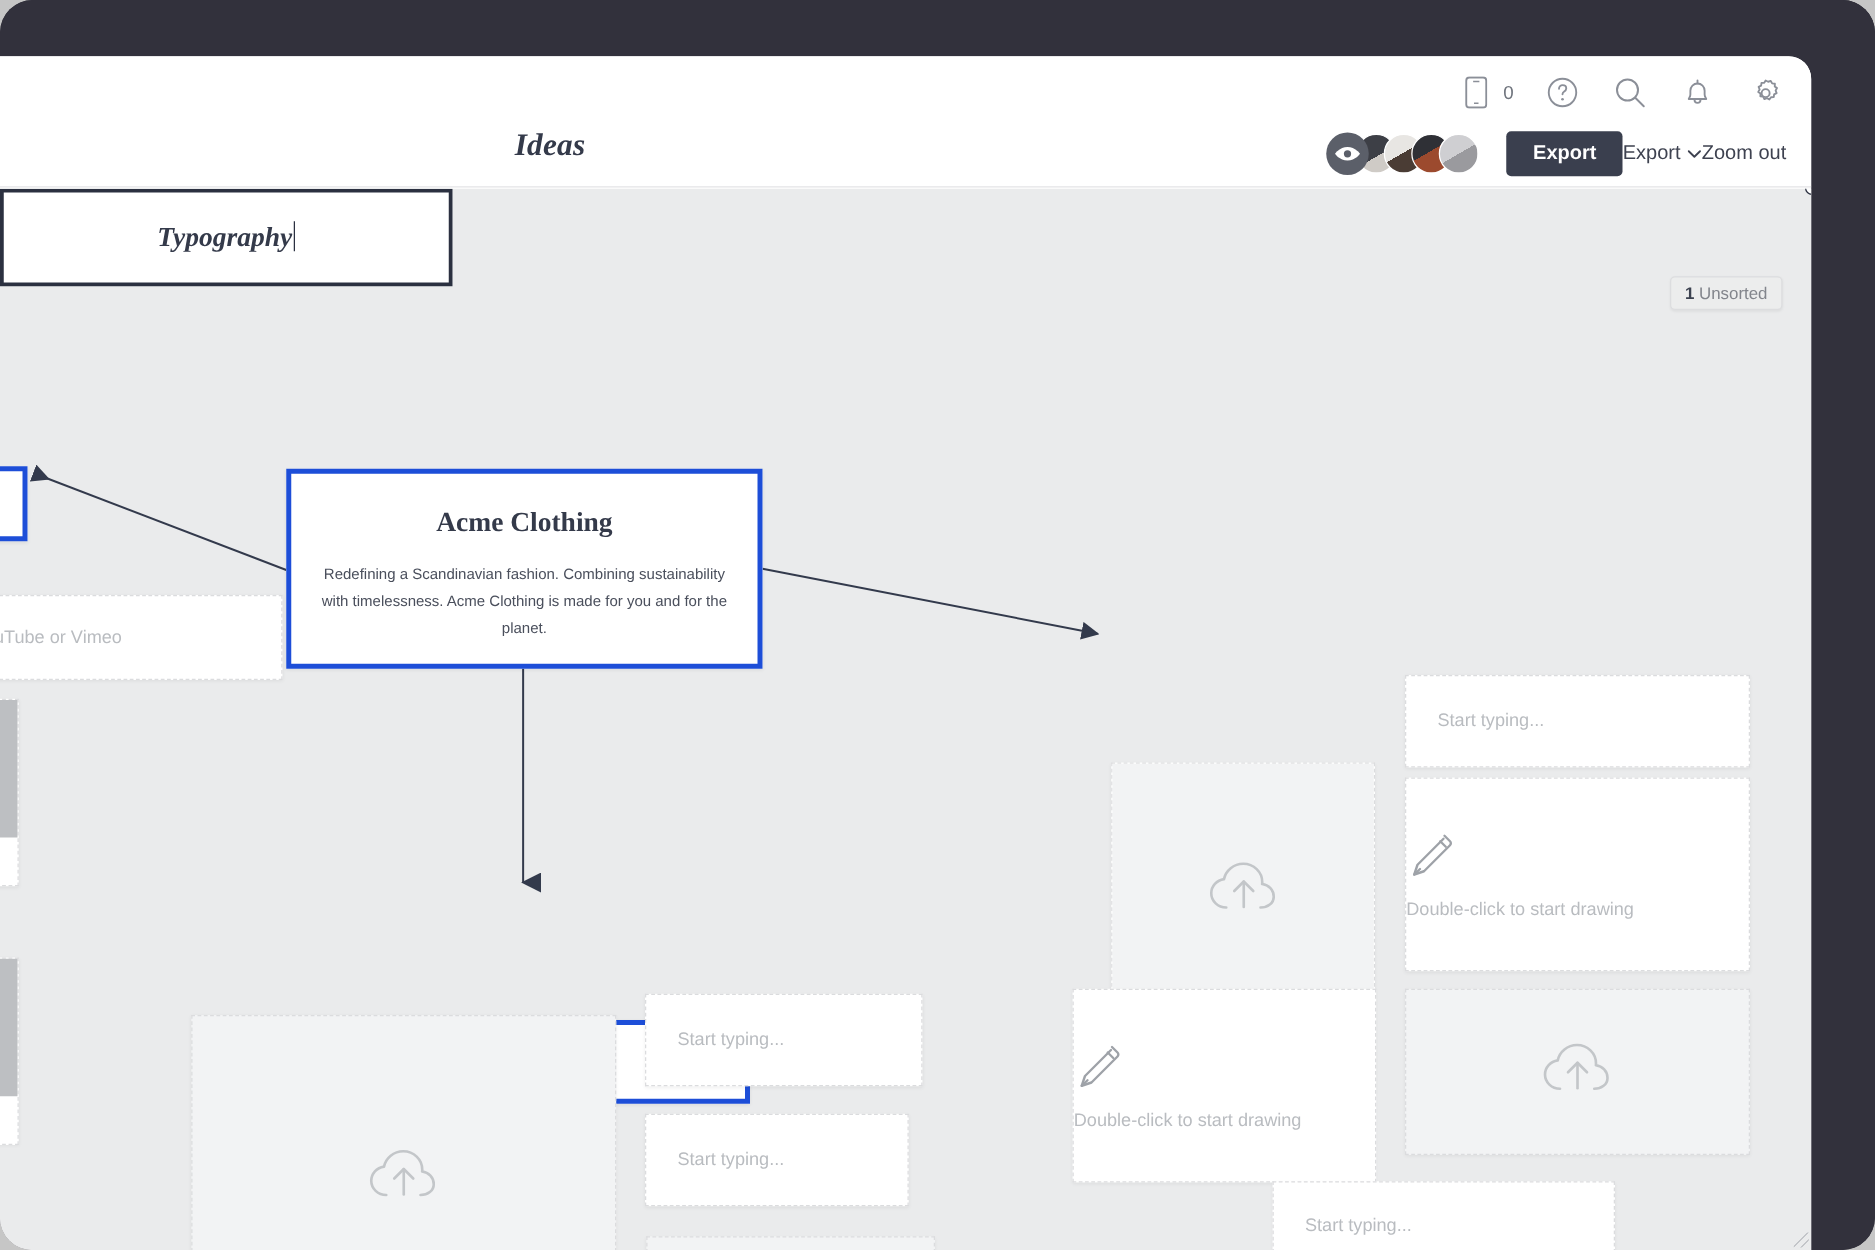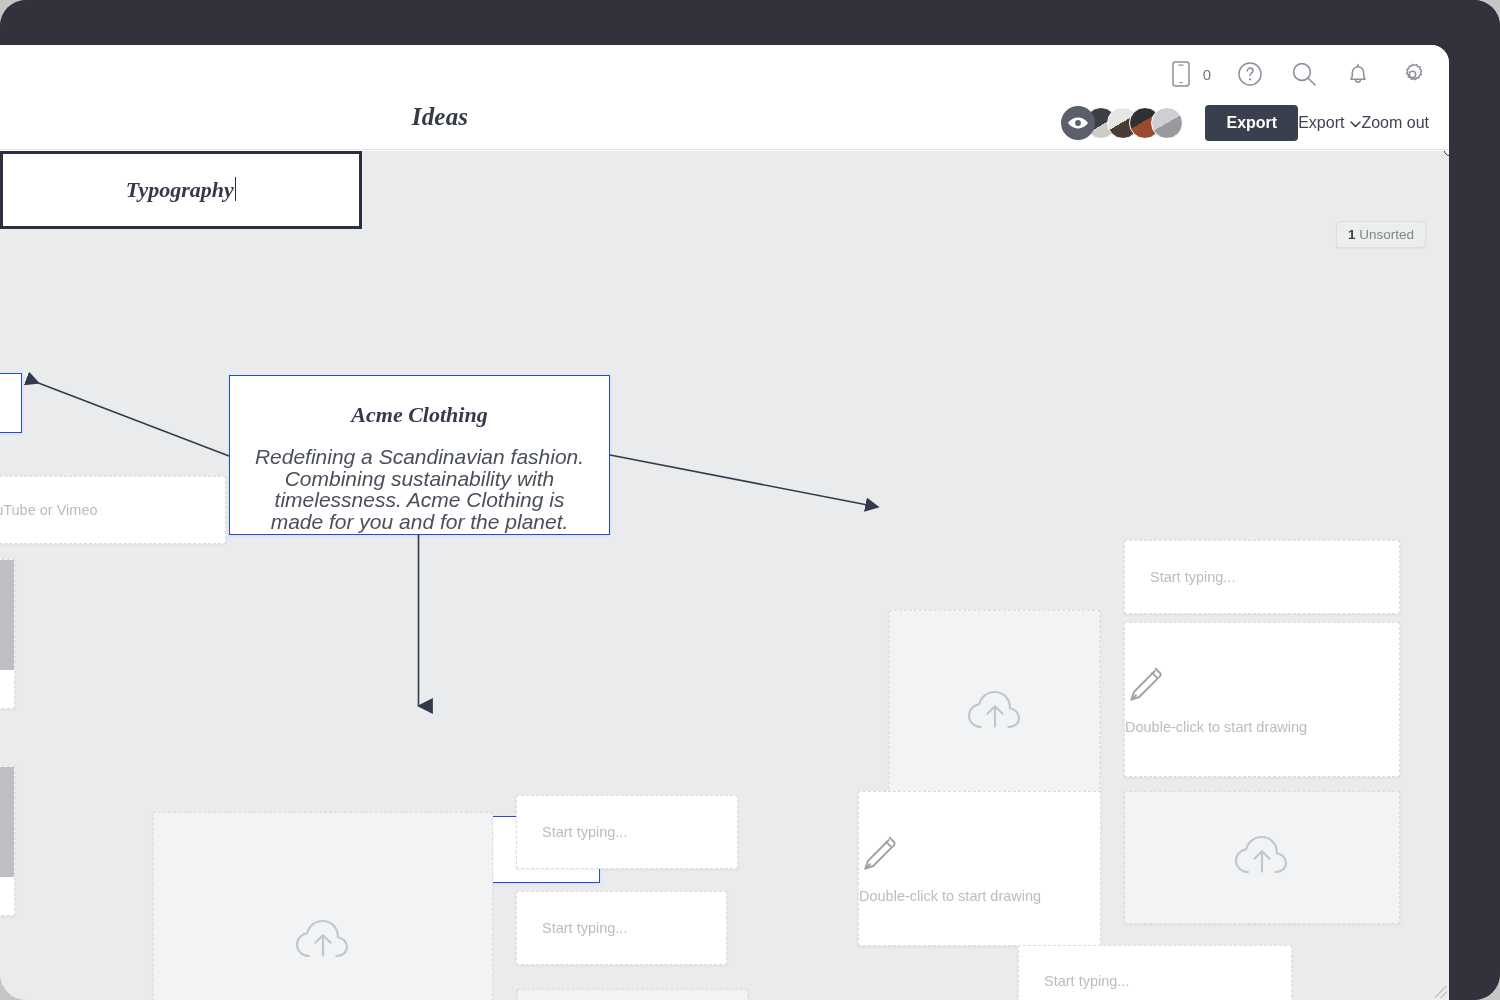--- a/index.html
+++ b/index.html
@@ -152,33 +152,32 @@
     font-size: 13.5px;
     color: #82858c;
     box-shadow: 0 1px 2px rgba(0,0,0,.05);
   }
   #unsorted-chip b { color: #3c4250; font-weight: bold; }
 
   
   .node {
     position: absolute;
     background: #ffffff;
-    border: 1px solid #1d4ed8;
+    border: 4px solid #1d4ed8;
     box-shadow: 0 1px 3px rgba(0,0,0,.07);
-    font-style: italic;
   }
   .node-title {
     font-family: "Liberation Serif", serif;
     font-weight: bold;
     font-size: 22px;
     color: #343a4a;
     text-align: center;
   }
   .node-body {
-    font-size: 21px;
+    font-size: 12px;
     line-height: 21.5px;
     color: #4a4f5c;
     text-align: center;
   }
 
   
   #node-acme {
     left: 229px; top: 224px;
     width: 381px; height: 160px;
     padding: 26px 22px 0 22px;

